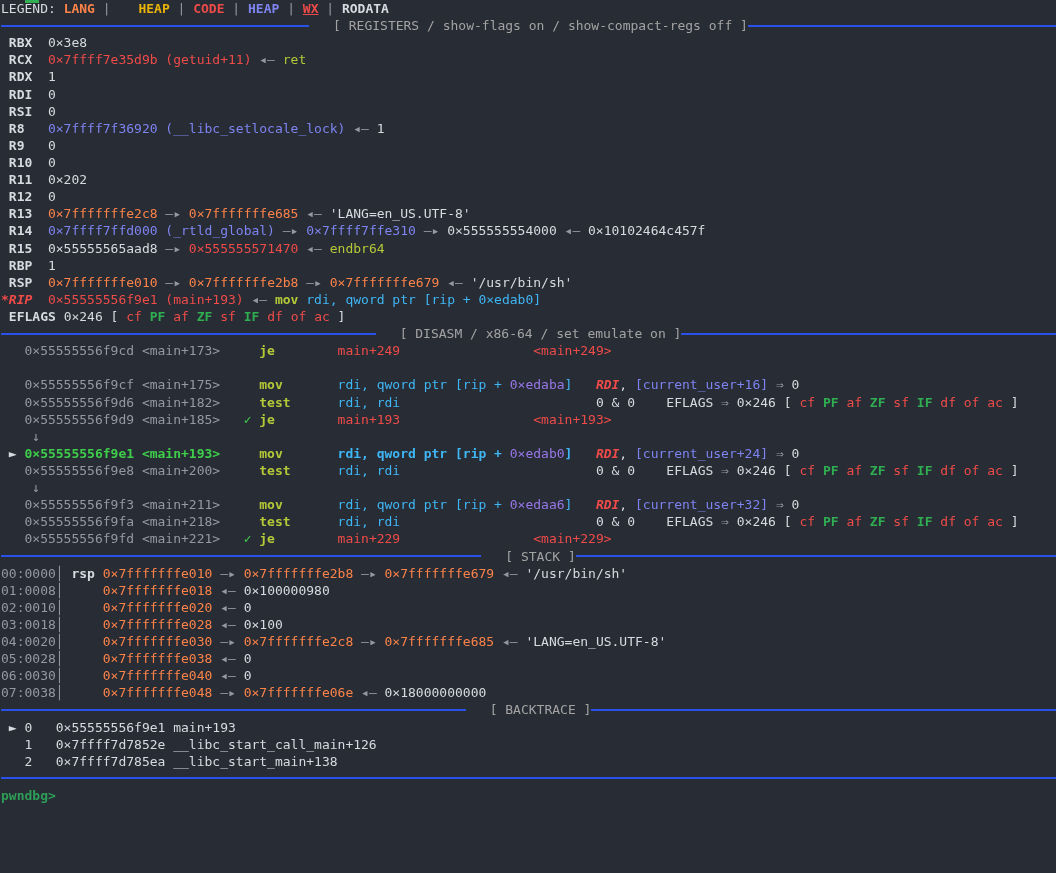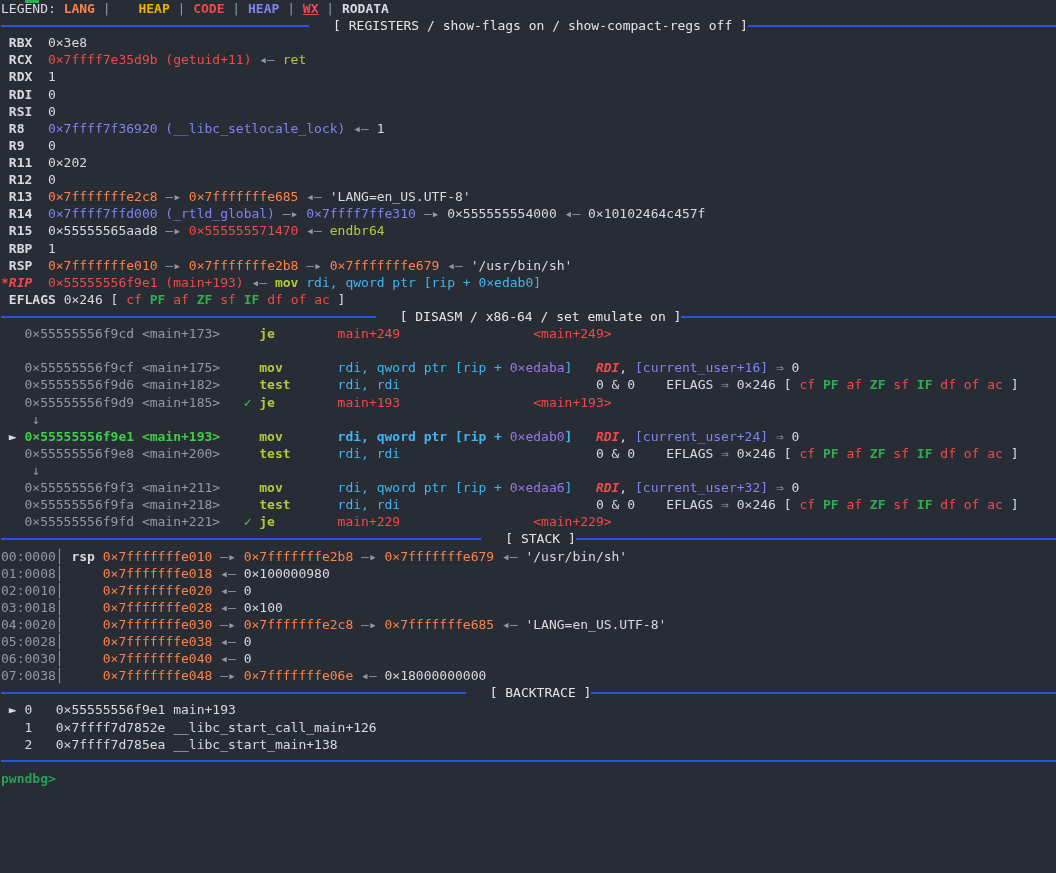--- a/index.html
+++ b/index.html
@@ -1,21 +1,21 @@
 <!DOCTYPE html>
 <html><head>
 <meta charset="utf-8">
 <style>
   html,body{margin:0;padding:0;background:#282c34;}
   body{width:1056px;height:873px;overflow:hidden;position:relative;}
   #term{position:absolute;inset:0;padding-left:1px;font-family:"DejaVu Sans Mono","DejaVu Sans",monospace;font-size:13px;}
   .line{height:17.117px;line-height:17.117px;white-space:pre;}
   .sep{display:flex;align-items:center;}
   .hl{flex:1;height:2px;background:#2a52e8;}
-  .st{color:#e5e5e5;white-space:pre;margin-left:24px;}
+  .st{color:#a3a3a3;white-space:pre;margin-left:24px;}
   .d {color:#d7dae0;}
   .db{color:#d7dae0;font-weight:700;}
   .g {color:#9399a3;}
   .o {color:#fd8349;}
   .b {color:#eab308;margin-left:20px;}
   .r {color:#ef4b49;}
   .rb{color:#ef4b49;font-weight:700;font-style:italic;}
   .ru{color:#ef4b49;font-weight:700;text-decoration:underline;}
   .p {color:#7e84f2;}
   .h {color:#9777e8;}
@@ -39,20 +39,21 @@
 
 <div class="line"><span class="d">LEGEND: </span><span class="o bold">LANG</span><span class="g"> | </span><span class="b bold">HEAP</span><span class="g"> | </span><span class="r bold">CODE</span><span class="g"> | </span><span class="p bold">HEAP</span><span class="g"> | </span><span class="ru">WX</span><span class="g"> | </span><span class="d bold">RODATA</span></div>
     <div class="line sep"><span class="hl"></span><span class="st">[ REGISTERS / show-flags on / show-compact-regs off ]</span><span class="hl"></span></div>
     <div class="line"><span class="db"> RBX  </span><span class="d">0×3e8</span></div>
     <div class="line"><span class="db"> RCX  </span><span class="r">0×7ffff7e35d9b (getuid+11)</span><span class="g"> ◂— </span><span class="y">ret</span></div>
     <div class="line"><span class="db"> RDX  </span><span class="d">1</span></div>
     <div class="line"><span class="db"> RDI  </span><span class="d">0</span></div>
     <div class="line"><span class="db"> RSI  </span><span class="d">0</span></div>
     <div class="line"><span class="db"> R8   </span><span class="p">0×7ffff7f36920 (__libc_setlocale_lock)</span><span class="g"> ◂— </span><span class="d">1</span></div>
     <div class="line"><span class="db"> R9   </span><span class="d">0</span></div>
+    <div class="line"><span class="db"> R10  </span><span class="d">0</span></div>
     <div class="line"><span class="db"> R11  </span><span class="d">0×202</span></div>
     <div class="line"><span class="db"> R12  </span><span class="d">0</span></div>
     <div class="line"><span class="db"> R13  </span><span class="o">0×7fffffffe2c8</span><span class="g"> —▸ </span><span class="o">0×7fffffffe685</span><span class="g"> ◂— </span><span class="d">'LANG=en_US.UTF-8'</span></div>
     <div class="line"><span class="db"> R14  </span><span class="p">0×7ffff7ffd000 (_rtld_global)</span><span class="g"> —▸ </span><span class="p">0×7ffff7ffe310</span><span class="g"> —▸ </span><span class="d">0×555555554000</span><span class="g"> ◂— </span><span class="d">0×10102464c457f</span></div>
     <div class="line"><span class="db"> R15  </span><span class="d">0×55555565aad8</span><span class="g"> —▸ </span><span class="r">0×555555571470</span><span class="g"> ◂— </span><span class="y">endbr64</span></div>
     <div class="line"><span class="db"> RBP  </span><span class="d">1</span></div>
     <div class="line"><span class="db"> RSP  </span><span class="o">0×7fffffffe010</span><span class="g"> —▸ </span><span class="o">0×7fffffffe2b8</span><span class="g"> —▸ </span><span class="o">0×7fffffffe679</span><span class="g"> ◂— </span><span class="d">'/usr/bin/sh'</span></div>
     <div class="line"><span class="rb">*RIP  </span><span class="r">0×55555556f9e1 (main+193)</span><span class="g"> ◂— </span><span class="yb">mov</span><span class="c"> rdi, qword ptr [rip + 0×edab0]</span></div>
     <div class="line"><span class="db"> EFLAGS </span><span class="d">0×246 [ </span><span class="r">cf </span><span class="fg">PF </span><span class="r">af </span><span class="fg">ZF </span><span class="r">sf </span><span class="fg">IF </span><span class="r">df </span><span class="r">of </span><span class="r">ac</span><span class="d"> ]</span></div>
     <div class="line sep"><span class="hl"></span><span class="st">[ DISASM / x86-64 / set emulate on ]</span><span class="hl"></span></div>

